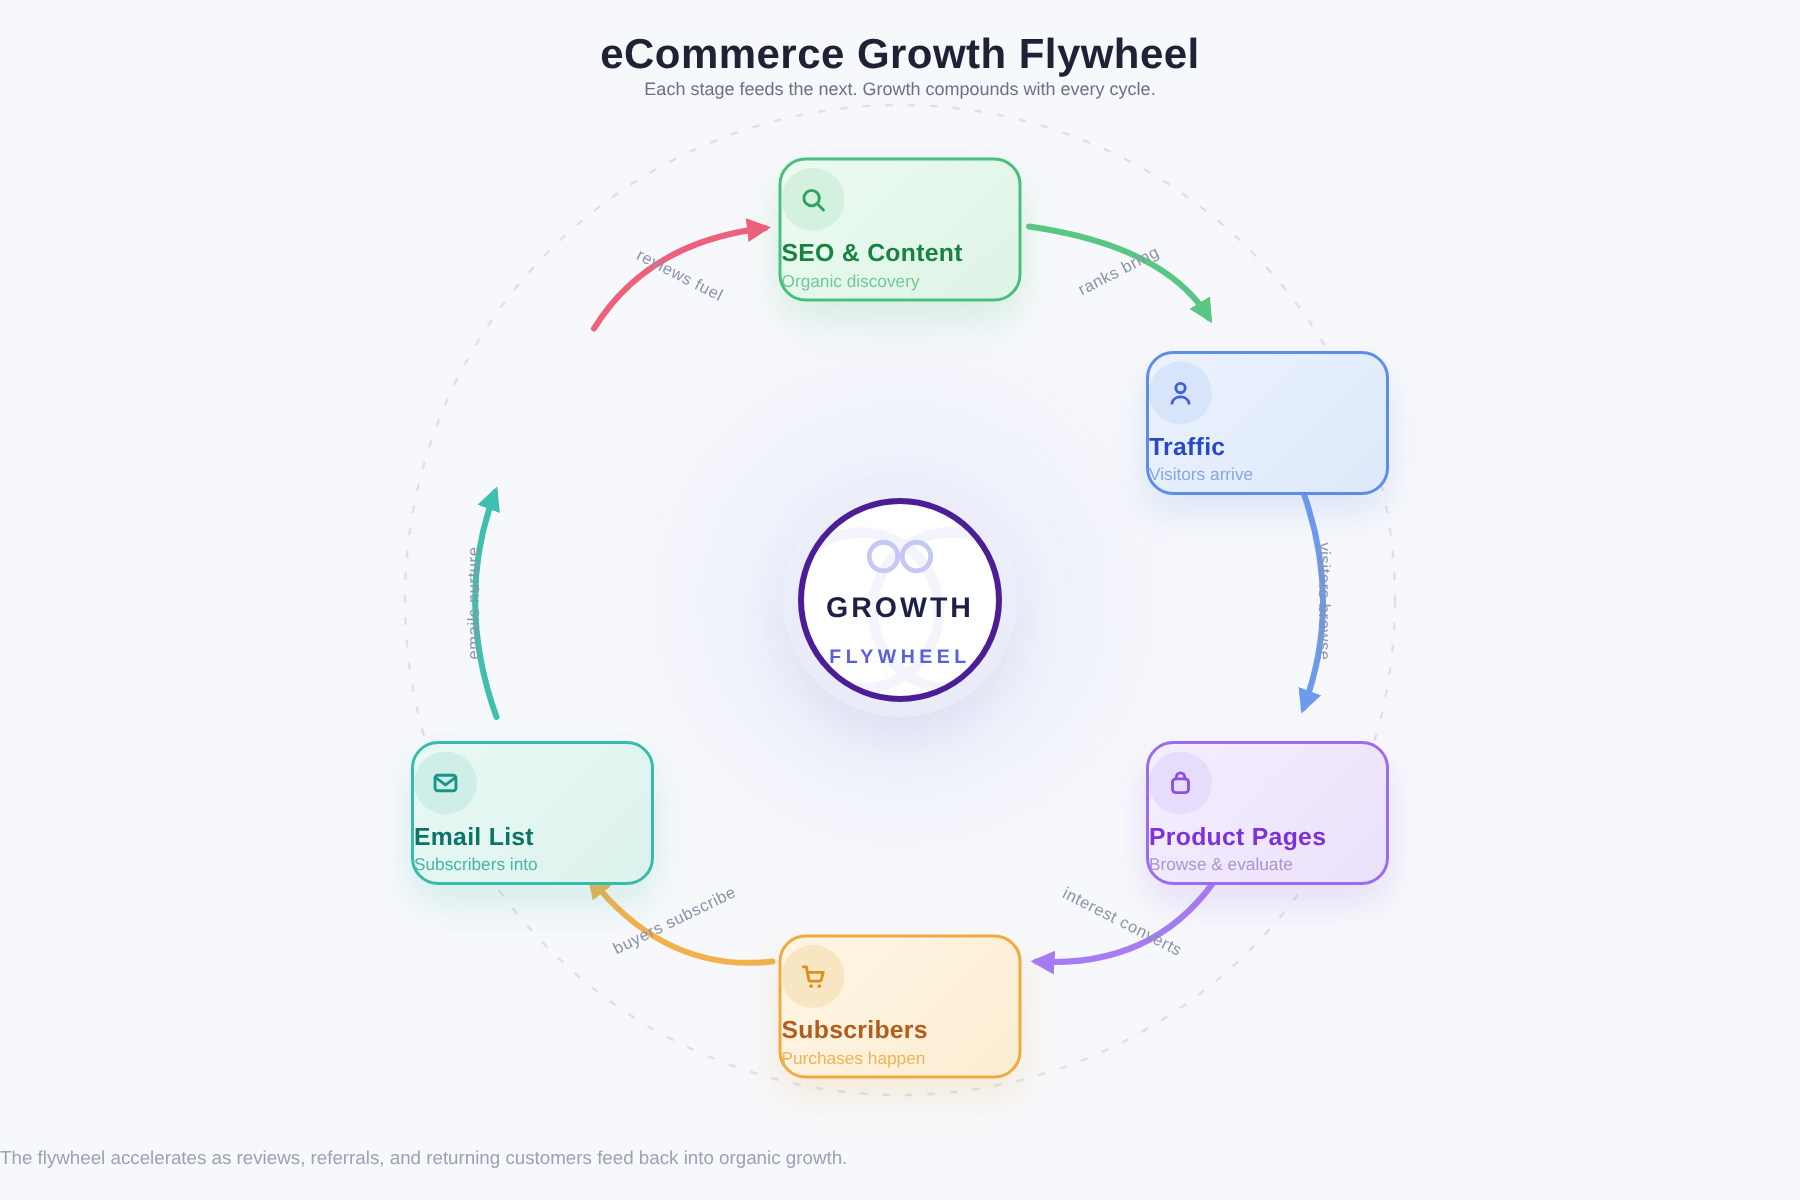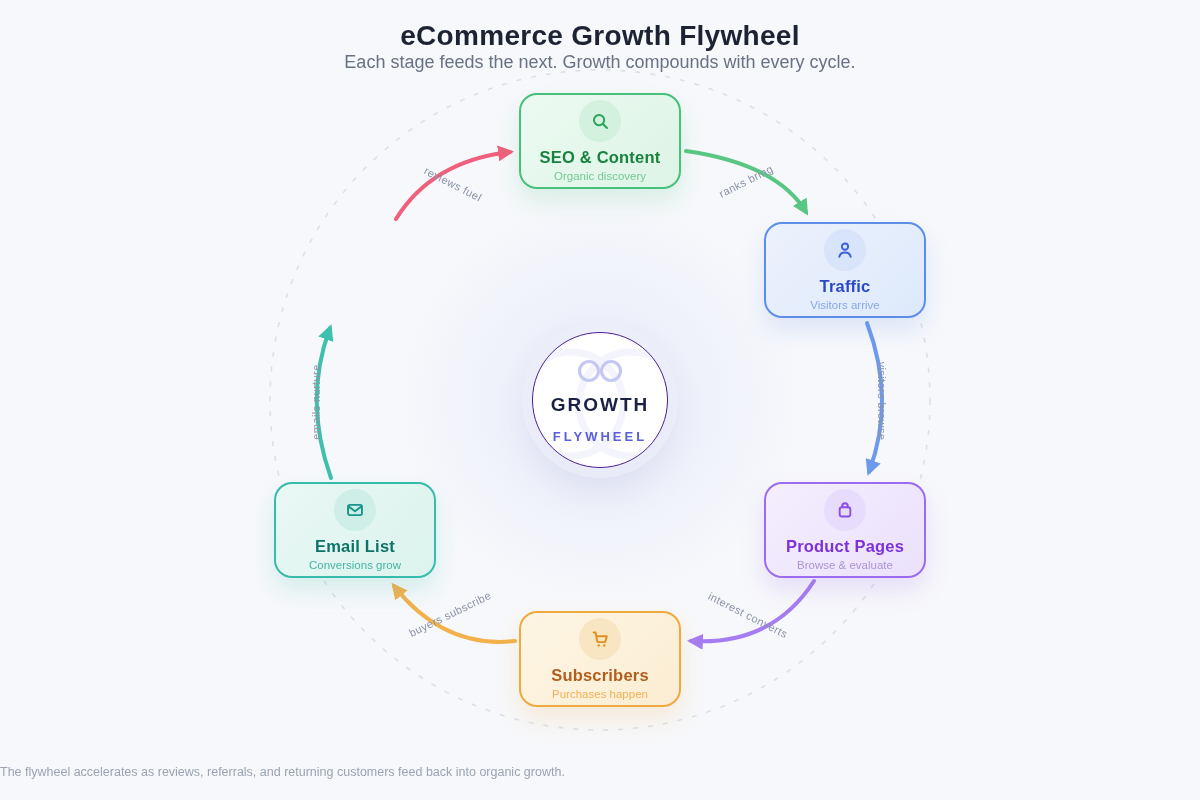--- a/index.html
+++ b/index.html
@@ -5,53 +5,53 @@
   * { margin:0; padding:0; box-sizing:border-box; }
   html,body { width:1200px; height:800px; overflow:hidden; }
   body { font-family:"Liberation Sans", sans-serif; background:#f7f8fb; position:relative; }
 
   .stage { position:absolute; inset:0; width:1200px; height:800px; }
 
   
   .page-title { position:absolute; top:20px; left:0; width:1200px; text-align:center;
     font-size:28px; font-weight:800; color:#1d2335; letter-spacing:.3px; }
   .page-subtitle { position:absolute; top:52px; left:0; width:1200px; text-align:center;
-    font-size:18px; color:#697184; }
+    font-size:12px; color:#697184; }
 
   
   .center-glow { position:absolute; left:320px; top:120px; width:560px; height:560px;
     background:radial-gradient(closest-side, rgba(226,230,250,.8), rgba(226,230,250,0) 72%);
     border-radius:50%; }
   svg.bg-layer, svg.arrow-layer { position:absolute; left:0; top:0; width:1200px; height:800px; }
 
   
   .node { position:absolute; width:162px; height:96px; border-radius:18px;
-    display:flex; flex-direction:column; align-items:center; justify-content:center;
+    display:flex; flex-direction:column; align-items:flex-start; justify-content:center;
     border:2px solid var(--c); background:linear-gradient(135deg, var(--bg1), var(--bg2));
-    box-shadow:0 12px 24px var(--sh); }
+    box-shadow:0 12px 24px var(--sh);margin-top:12px; }
   .icon-circle { width:42px; height:42px; border-radius:50%; background:var(--icbg);
     display:flex; align-items:center; justify-content:center; margin-bottom:6px; }
   .icon-circle svg { display:block; }
   .node-title { font-size:16.5px; font-weight:800; color:var(--tc); letter-spacing:.2px; }
   .node-sub { font-size:11.5px; color:var(--sc); margin-top:3px; }
 
   .n-green  { --c:#46c07a; --bg1:#ecfaf1; --bg2:#ddf4e6; --tc:#17833f; --sc:#72ca93; --icbg:#d4f0de; --ic:#2aa35c; --sh:rgba(70,192,122,.18); }
   .n-blue   { --c:#5c8ee9; --bg1:#ecf2fd; --bg2:#dde9fb; --tc:#2b49c4; --sc:#8aa6e5; --icbg:#d8e4fa; --ic:#3c62d9; --sh:rgba(92,142,233,.18); }
   .n-purple { --c:#9c6cf0; --bg1:#f4eefe; --bg2:#ebe1fc; --tc:#7c31da; --sc:#ab93d4; --icbg:#e7dcfb; --ic:#8a4fe8; --sh:rgba(156,108,240,.18); }
   .n-orange { --c:#efaa3f; --bg1:#fdf5e4; --bg2:#fbedd2; --tc:#b25d1c; --sc:#f3b257; --icbg:#f8e6c3; --ic:#de8f1d; --sh:rgba(239,170,63,.18); }
   .n-teal   { --c:#35bcaa; --bg1:#e9f8f4; --bg2:#dcf3ed; --tc:#0d7267; --sc:#46b5a6; --icbg:#cfeee7; --ic:#17968a; --sh:rgba(53,188,170,.18); }
   .n-red    { --c:#ec5d78; --bg1:#fdeaee; --bg2:#fbdde4; --tc:#d51e53; --sc:#f29aab; --icbg:#f9d2db; --ic:#e64069; --sh:rgba(236,93,120,.18); }
 
   
   .edge-label { position:absolute; font-size:11px; color:#8a93a6; white-space:nowrap;
     letter-spacing:.4px; transform:translate(-50%,-50%) rotate(var(--rot)); }
 
   
   .hub { position:absolute; left:532px; top:332px; width:136px; height:136px; border-radius:50%;
-    background:#ffffff; border:1px solid #4c1d95; overflow:hidden;
+    background:#ffffff; border:4px solid #4c1d95; overflow:hidden;
     box-shadow:0 0 0 10px rgba(236,239,250,.75), 0 18px 40px rgba(90,100,170,.14);
     display:flex; flex-direction:column; align-items:center; justify-content:center; }
   .hub-watermark { position:absolute; left:-20px; top:-4px; opacity:.14; }
   .hub-icon { margin-bottom:4px; position:relative; }
   .hub-line1 { font-size:19px; font-weight:800; color:#1b2144; letter-spacing:2px; position:relative; }
   .hub-line2 { font-size:13px; font-weight:600; color:#5a60d8; letter-spacing:3px; margin-top:13px; position:relative; }
 
   
   .footer-note { position:absolute; top:765px; left:0; width:1200px; text-align:left;
     font-size:12.5px; color:#9aa3b3; }
@@ -162,21 +162,21 @@
   <div class="node n-teal" style="left:274px; top:482px">
     <div class="icon-circle">
       <span>
         <svg width="22" height="22" viewBox="0 0 24 24" fill="none" stroke="#17968a" stroke-width="2.1" stroke-linecap="round" stroke-linejoin="round">
           <rect x="4.4" y="6.4" width="15.2" height="11.2" rx="2"></rect>
             <polyline points="5.6 8.6 12 13.4 18.4 8.6"></polyline>
         </svg>
       </span>
     </div>
     <div class="node-title">Email List</div>
-    <div class="node-sub">Conversions grow</div>
+    <div class="node-sub">Subscribers into</div>
   </div>
 
 
   <div class="hub">
     <svg class="hub-watermark" width="176" height="150" viewBox="0 0 176 150">
       <circle cx="58" cy="75" r="52" fill="none" stroke="#aeb4e8" stroke-width="7"></circle>
       <circle cx="118" cy="75" r="52" fill="none" stroke="#aeb4e8" stroke-width="7"></circle>
     </svg>
     <span class="hub-icon">
       <svg width="58" height="30" viewBox="0 0 58 30">

